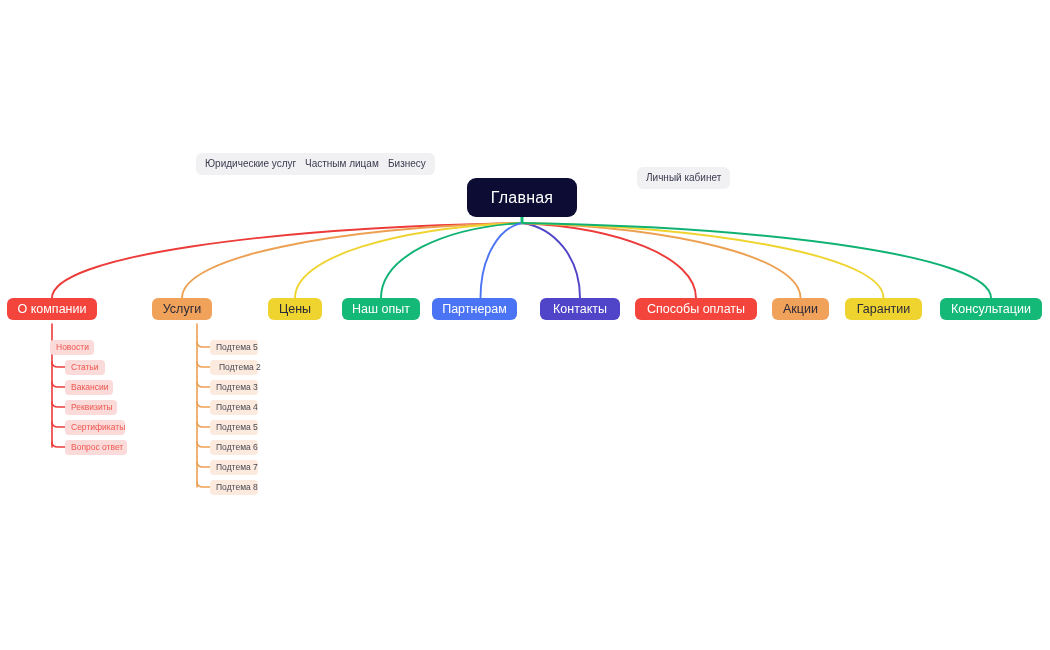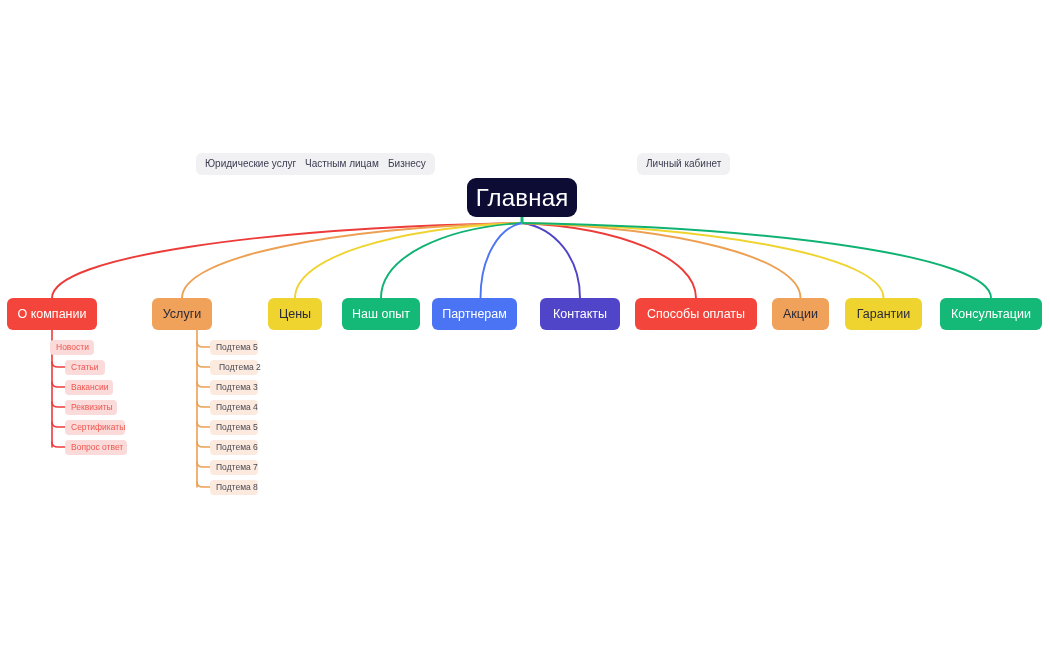--- a/index.html
+++ b/index.html
@@ -52,30 +52,30 @@
 
   
   .root-node {
     position: absolute;
     display: flex;
     align-items: center;
     justify-content: center;
     background: #0c0c35;
     color: #ffffff;
     border-radius: 9px;
-    font-size: 24px;
+    font-size: 16px;
     letter-spacing: .2px;
     z-index: 4;
     white-space: nowrap;
   }
 
   
   .node2 {
     position: absolute;
-    height: 32px;
+    height: 22px;
     display: flex;
     align-items: center;
     justify-content: center;
     border-radius: 6px;
     font-size: 12.5px;
     white-space: nowrap;
     z-index: 3;
     padding: 1px 10px;
     box-sizing: border-box;
   }
@@ -130,21 +130,21 @@
       <path d="M 522 223 C 617.7 227.5, 696 256.75, 696 298" stroke="#ec3b39" stroke-width="1.9" class="curve"></path>
       <path d="M 522 223 C 675.175 227.5, 800.5 256.75, 800.5 298" stroke="#eda052" stroke-width="1.9" class="curve"></path>
       <path d="M 522 223 C 720.825 227.5, 883.5 256.75, 883.5 298" stroke="#efd430" stroke-width="1.9" class="curve"></path>
       <path d="M 522 223 C 779.95 227.5, 991 256.75, 991 298" stroke="#0fb273" stroke-width="1.9" class="curve"></path>
     </svg>
 
   <div id="chips-layer">
       <div class="chip" style="left: 196px; top: 153px;"><span>Юридические услуги</span></div>
       <div class="chip" style="left: 296px; top: 153px;"><span>Частным лицам</span></div>
       <div class="chip" style="left: 379px; top: 153px;"><span>Бизнесу</span></div>
-      <div class="chip" style="left: 637px; top: 153px;"><span>Личный кабинет</span></div>
+      <div class="chip" style="left: 637px; top: 167px;"><span>Личный кабинет</span></div>
     </div>
 
   <div class="root-node" style="left: 467px; top: 178px; width: 110px; height: 39px; background: rgb(12, 12, 53); color: rgb(255, 255, 255);">
     <span>Главная</span>
   </div>
 
   <div id="nodes-layer">
       <div class="node2" style="left: 7px; top: 298px; width: 90px; background: rgb(244, 69, 60); color: rgb(255, 255, 255);">
         <span>О компании</span>
       </div>

